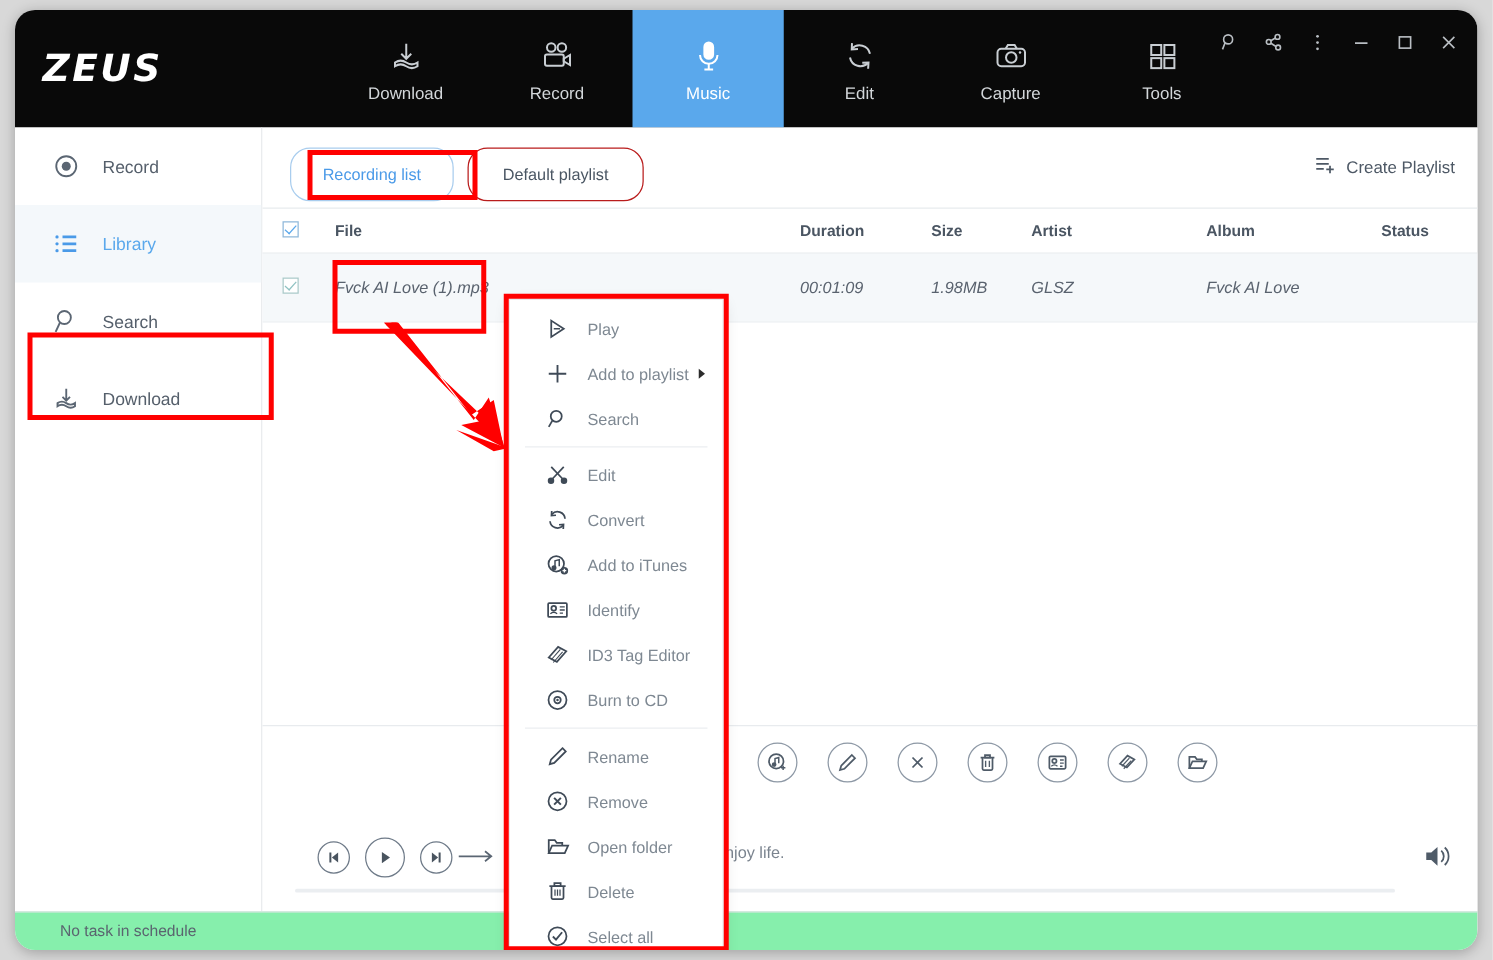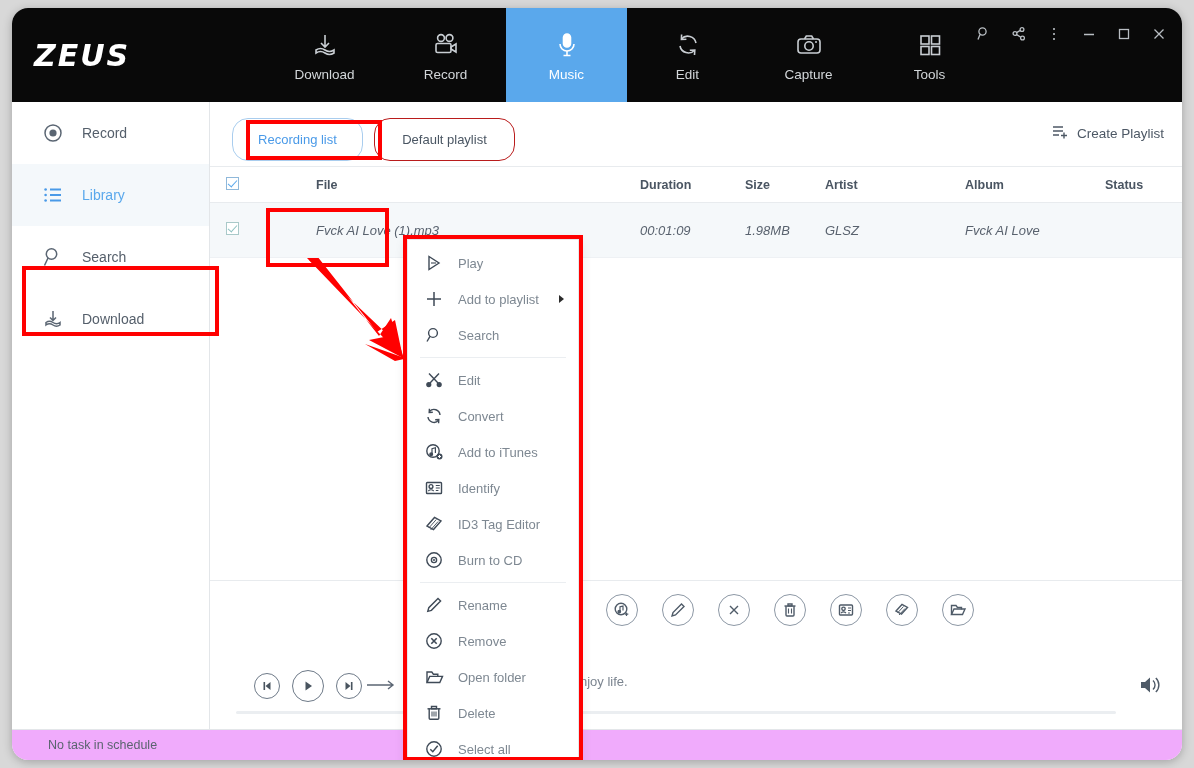--- a/index.html
+++ b/index.html
@@ -93,21 +93,21 @@
     font-size: 12.5px; font-weight: bold; color: #4a5562;
   }
   .thead > div, .trow > div { position: absolute; top: 50%; transform: translateY(-50%); }
   .trow {
     position: relative; height: 55px;
     background: #f5f8fa;
     border-bottom: 1px solid #eef1f4;
     font-size: 13px; color: #59626e;
   }
   .c-chk  { left: 16px; }
-  .c-file { left: 58px; margin-left: 48px; }
+  .c-file { left: 58px; }
   .c-dur  { left: 430px; }
   .c-size { left: 535px; }
   .c-art  { left: 615px; }
   .c-alb  { left: 755px; }
   .c-sta  { left: 895px; }
   .chk {
     width: 13px; height: 13px; border: 1px solid #8fb8da;
     background: #fff; position: relative; display: inline-block;
   }
   .chk::after {
@@ -148,38 +148,38 @@
   .progress {
     position: absolute; left: 26px; top: 59px; width: 880px; height: 3px;
     background: #ebeef1; border-radius: 2px;
   }
   .volume { position: absolute; right: 18px; top: 22px; cursor: pointer; }
   .volume svg { fill: #4f5b68; stroke: #4f5b68; stroke-width: 1.2; }
 
   
   .statusbar {
     position: absolute; left: 0; bottom: 0; width: 1170px; height: 31px;
-    border-top: 1px solid #e3e6e9; background: #f0abfc;
+    border-top: 1px solid #e3e6e9; background: #86efac;
     display: flex; align-items: center; padding-left: 36px;
     font-size: 12.5px; color: #5a646f;
   }
 
   
   .ctxmenu {
     position: absolute; left: 395px; top: 231px;
     width: 172px;
     background: #ffffff;
     border: 1px solid #e6e9ec;
     box-shadow: 0 3px 12px rgba(0,0,0,.14);
     padding: 5px 0;
     z-index: 40;
   }
   .ctxitem {
     height: 36px; display: flex; align-items: center;
-    gap: 14px; padding-left: 16px; position: relative;
+    gap: 14px; padding-left: 28px; position: relative;
     font-size: 13px; color: #7e8892; cursor: pointer;
   }
   .ctxitem .cico { width: 20px; height: 20px; display: flex; align-items: center; justify-content: center; }
   .ctxitem svg { stroke: #3f4a57; fill: none; stroke-width: 1.4; }
   .ctxsep { height: 1px; background: #ebeef1; margin: 4px 12px; }
   .submarker {
     position: absolute; right: 14px; top: 50%; transform: translateY(-50%);
     width: 0; height: 0; border-left: 5px solid #2b2b2b;
     border-top: 4px solid transparent; border-bottom: 4px solid transparent;
   }

